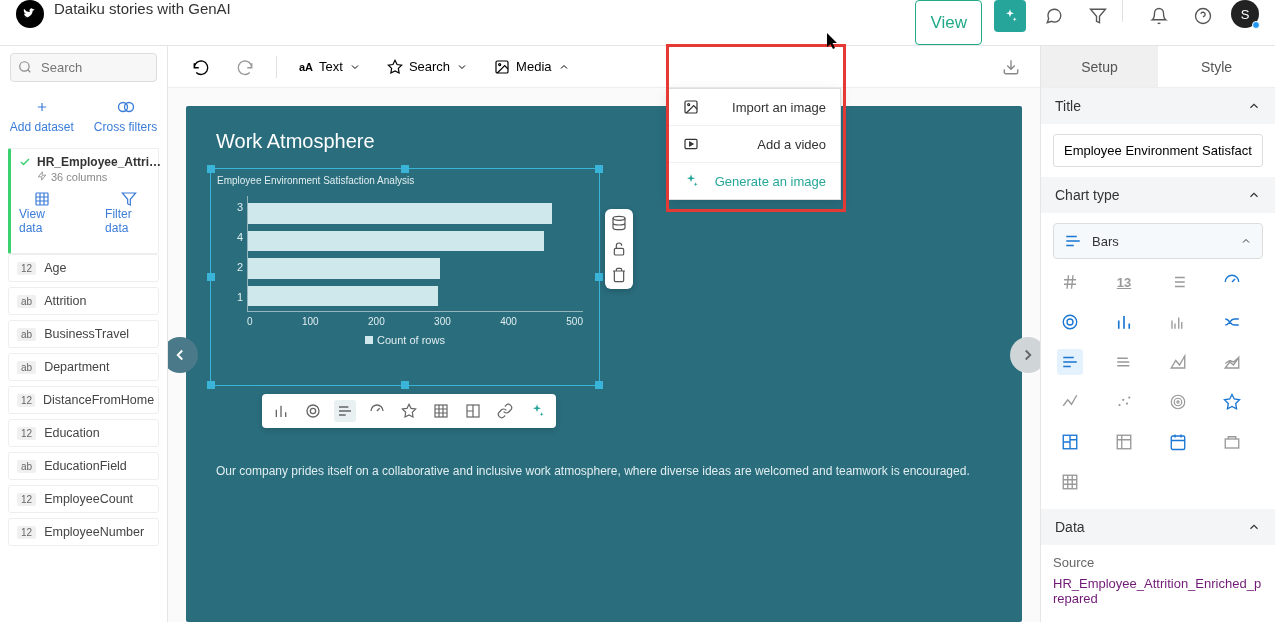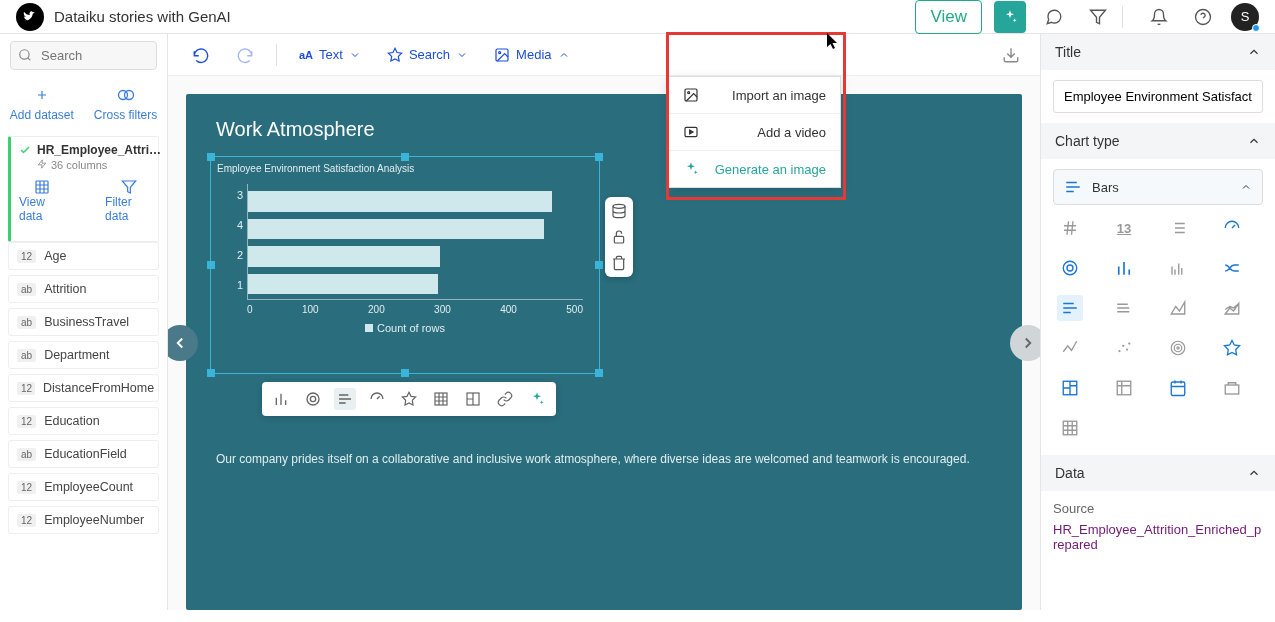--- a/index.html
+++ b/index.html
@@ -1,19 +1,19 @@
 <!DOCTYPE html>
 <html><head>
 <meta charset="utf-8">
 <style>
 * { box-sizing: border-box; margin: 0; padding: 0; font-family: -apple-system, BlinkMacSystemFont, "Segoe UI", sans-serif; }
 body { width: 1275px; height: 622px; overflow: hidden; background: #fff; color: #333; font-size: 13px; position: relative; }
 
 
-.header { display: flex; align-items: center; height: 34px; padding: 0 16px; border-bottom: 1px solid #e5e5e5; }
+.header { display: flex; height: 46px; padding: 0 16px; border-bottom: 1px solid #e5e5e5; }
 .logo { width: 28px; height: 28px; border-radius: 50%; background: #000; display: flex; align-items: center; justify-content: center; margin-right: 10px; }
 .logo svg { width: 16px; height: 16px; fill: #fff; }
 .project-title { font-size: 15px; color: #333; font-weight: 400; }
 .header-spacer { flex: 1; }
 .header-btn { padding: 6px 14px; border: 1px solid #2a8; border-radius: 4px; color: #2a8; background: #fff; margin-left: 8px; cursor: pointer; font-size: 17px; }
 .header-icon-btn { width: 32px; height: 32px; display: flex; align-items: center; justify-content: center; margin-left: 12px; cursor: pointer; color: #555; border-radius: 4px; }
 .header-icon-btn.ai { background: #26a69a; color: #fff; }
 .avatar { width: 28px; height: 28px; border-radius: 50%; background: #222; color: #fff; display: flex; align-items: center; justify-content: center; margin-left: 12px; font-weight: 500; position: relative; }
 .avatar-dot { position: absolute; bottom: -1px; right: -1px; width: 8px; height: 8px; background: #2196f3; border-radius: 50%; border: 1px solid #fff; }
 
@@ -35,21 +35,21 @@
 .dataset-sub { font-size: 11px; color: #888; padding-left: 18px; margin-top: 2px; display: flex; gap: 4px; }
 .dataset-tools { display: flex; gap: 40px; justify-content: center; padding: 8px 0 10px; }
 .dataset-tool { display: flex; flex-direction: column; align-items: center; color: #3b7dd8; font-size: 12px; cursor: pointer; }
 .col-list { overflow-y: auto; flex: 1; padding: 0 8px 8px; }
 .col-item { display: flex; align-items: center; gap: 8px; padding: 6px 8px; border: 1px solid #eee; border-radius: 3px; margin-bottom: 5px; font-size: 12.5px; color: #444; cursor: pointer; background: #fff; }
 .col-type { font-size: 10px; padding: 1px 4px; border-radius: 2px; background: #f0f0f0; color: #666; min-width: 18px; text-align: center; }
 
 
 .canvas-wrap { flex: 1; position: relative; background: #fafafa; display: flex; flex-direction: column; }
 .canvas-toolbar { height: 42px; display: flex; align-items: center; padding: 0 14px; gap: 6px; border-bottom: 1px solid #eee; background: #fff; }
-.tbtn { display: flex; align-items: center; gap: 6px; padding: 6px 10px; border-radius: 4px; cursor: pointer; color: #1d4ed8; }
+.tbtn { display: flex; align-items: center; gap: 6px; padding: 6px 10px; border-radius: 4px; cursor: pointer; color: #000000; }
 .tsep { width: 1px; height: 22px; background: #e0e0e0; margin: 0 6px; }
 .download-btn { margin-left: auto; color: #888; cursor: pointer; padding: 6px; }
 
 .media-menu { position: absolute; top: 42px; left: 500px; width: 173px; background: #fff; border: 1px solid #ddd; box-shadow: 0 4px 12px rgba(0,0,0,.12); z-index: 30; }
 .media-menu-item { display: flex; align-items: center; gap: 12px; padding: 10px 14px; cursor: pointer; font-size: 13px; color: #333; justify-content: space-between; }
 .media-menu-item.highlight { color: #26a69a; }
 .media-menu-item:not(:last-child) { border-bottom: 1px solid #f0f0f0; }
 .red-box { position: absolute; top: -2px; left: 498px; width: 180px; height: 168px; border: 3px solid #e53935; z-index: 31; pointer-events: none; }
 
 .slide-area { flex: 1; position: relative; padding: 20px 30px; overflow: hidden; }
@@ -462,20 +462,24 @@
               </svg>
             </span>
         </div>
 
         <div class="slide-body" style="position:absolute;left:30px;right:30px;top:340px;">Our company prides itself on a collaborative and inclusive work atmosphere, where diverse ideas are welcomed and teamwork is encouraged.</div>
       </div>
     </div>
   </div>
 
   <div class="right">
+    <div class="right-tabs">
+      <div class="right-tab active">Setup</div>
+      <div class="right-tab">Style</div>
+    </div>
     <div class="section-head">
       <span>Title</span>
       <svg width="14" height="14" viewBox="0 0 24 24" fill="none" stroke="currentColor" stroke-width="2">
           <path d="M18 15l-6-6-6 6"></path>
         </svg>
     </div>
     <div class="section-body">
       <input class="title-input" value="Employee Environment Satisfaction" style="">
     </div>
     <div class="section-head">

